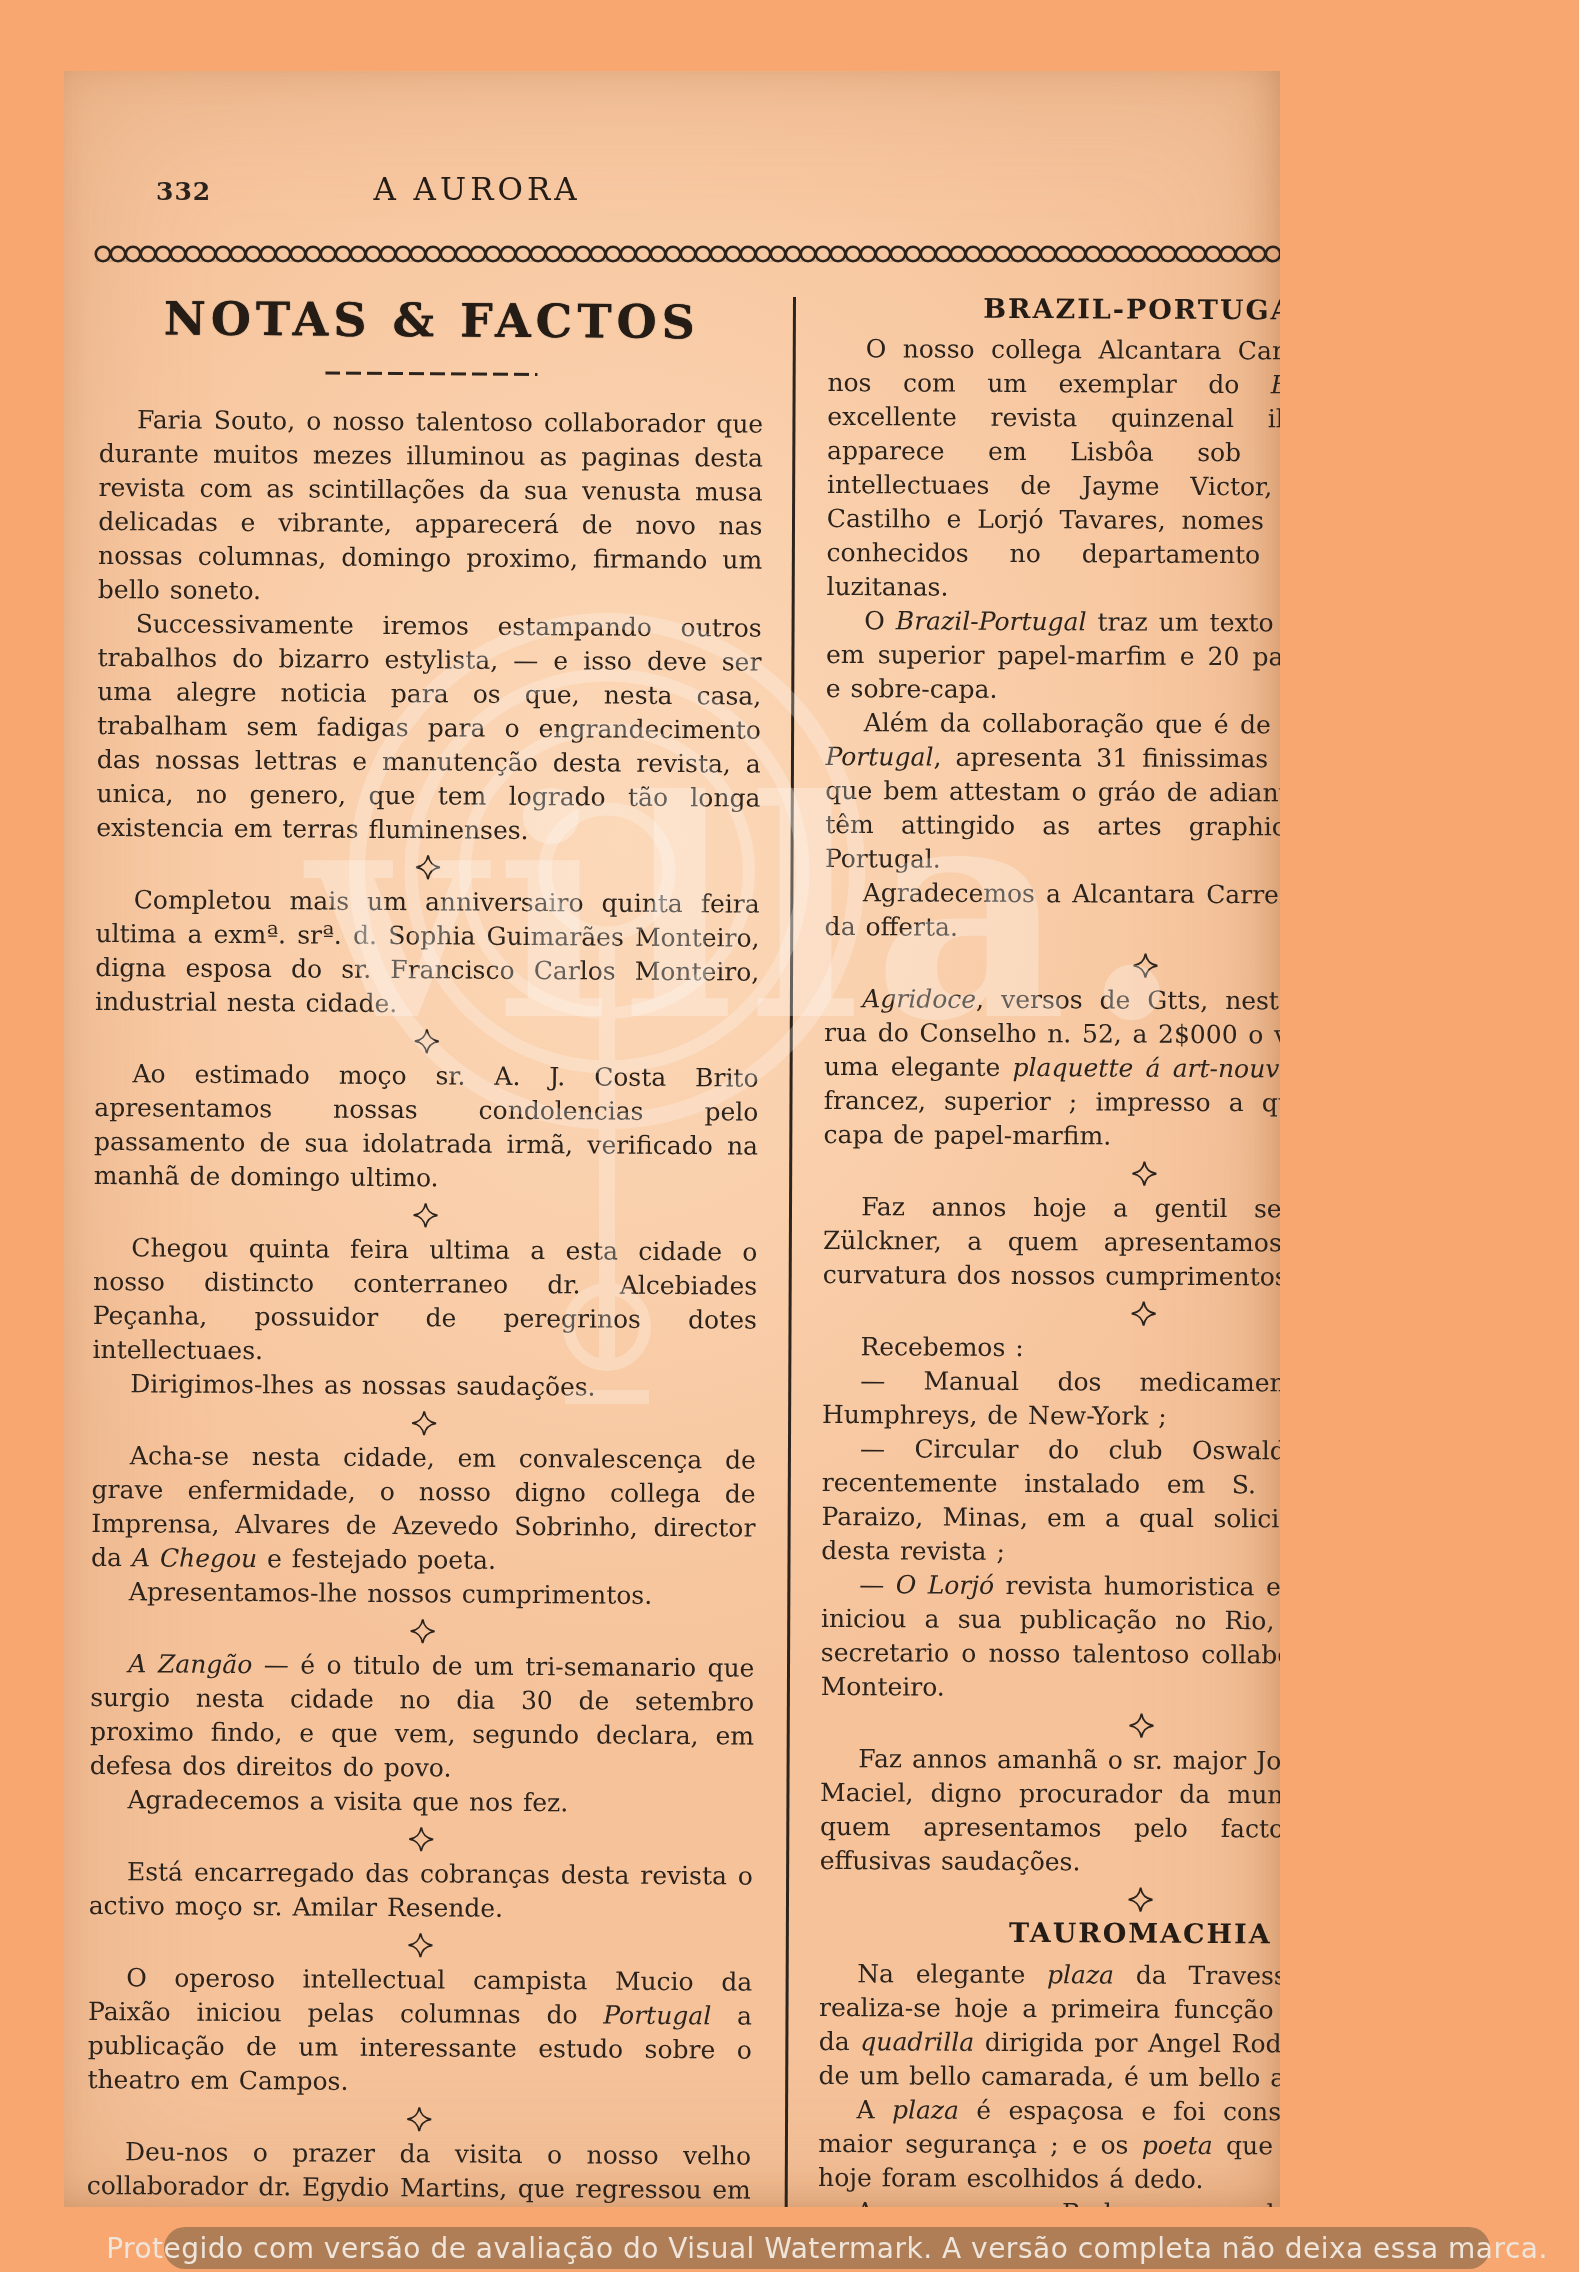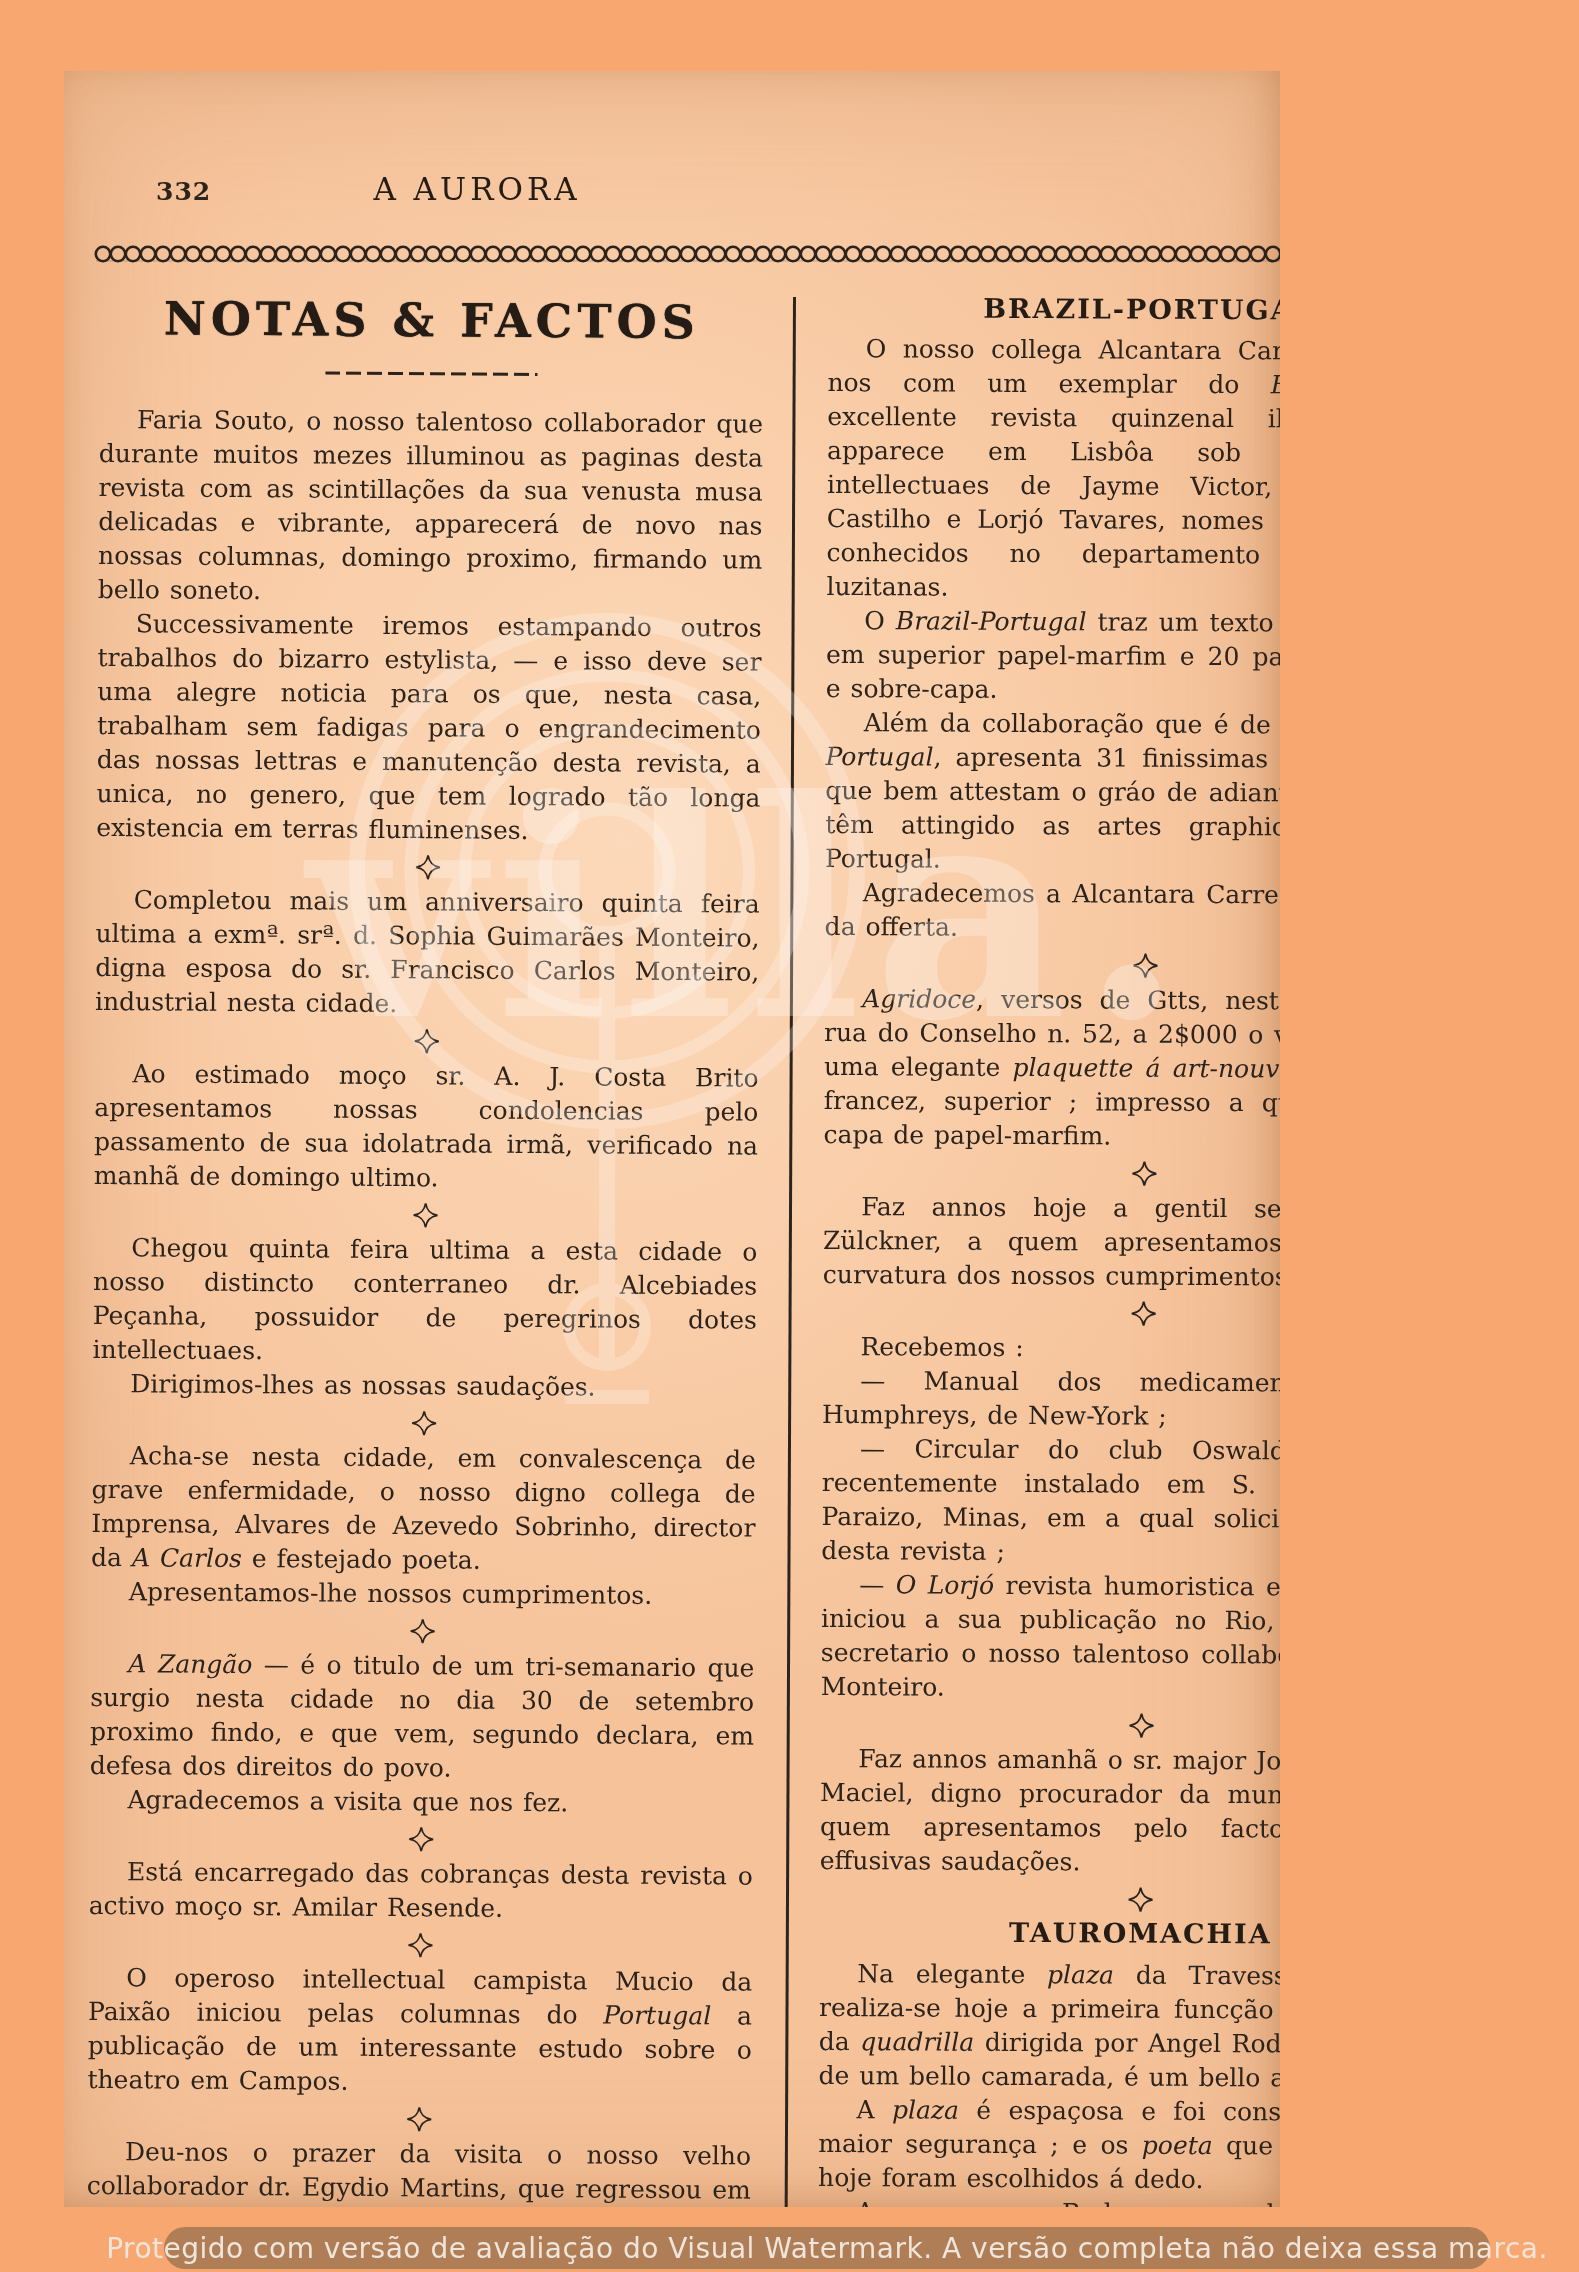--- a/index.html
+++ b/index.html
@@ -192,21 +192,21 @@
             </svg></div>
           <p class="para">Ao estimado moço sr. A. J. Costa Brito apresentamos nossas condolencias pelo passamento de sua idolatrada irmã, verificado na manhã de domingo ultimo.</p>
           <div class="sep"><svg width="26" height="26" viewBox="0 0 24 24" xmlns="http://www.w3.org/2000/svg">
               <path d="M12 1 C13.2 7.8 16.2 10.8 23 12 C16.2 13.2 13.2 16.2 12 23 C10.8 16.2 7.8 13.2 1 12 C7.8 10.8 10.8 7.8 12 1 Z" fill="none" stroke="#2c241d" stroke-width="1.7"></path>
             </svg></div>
           <p class="para">Chegou quinta feira ultima a esta cidade o nosso distincto conterraneo dr. Alcebiades Peçanha, possuidor de peregrinos dotes intellectuaes.</p>
           <p class="para">Dirigimos-lhes as nossas saudações.</p>
           <div class="sep"><svg width="26" height="26" viewBox="0 0 24 24" xmlns="http://www.w3.org/2000/svg">
               <path d="M12 1 C13.2 7.8 16.2 10.8 23 12 C16.2 13.2 13.2 16.2 12 23 C10.8 16.2 7.8 13.2 1 12 C7.8 10.8 10.8 7.8 12 1 Z" fill="none" stroke="#2c241d" stroke-width="1.7"></path>
             </svg></div>
-          <p class="para">Acha-se nesta cidade, em convalescença de grave enfermidade, o nosso digno collega de Imprensa, Alvares de Azevedo Sobrinho, director da <i>A Carlos</i> e festejado poeta.</p>
+          <p class="para">Acha-se nesta cidade, em convalescença de grave enfermidade, o nosso digno collega de Imprensa, Alvares de Azevedo Sobrinho, director da <i>A Chegou</i> e festejado poeta.</p>
           <p class="para">Apresentamos-lhe nossos cumprimentos.</p>
           <div class="sep"><svg width="26" height="26" viewBox="0 0 24 24" xmlns="http://www.w3.org/2000/svg">
               <path d="M12 1 C13.2 7.8 16.2 10.8 23 12 C16.2 13.2 13.2 16.2 12 23 C10.8 16.2 7.8 13.2 1 12 C7.8 10.8 10.8 7.8 12 1 Z" fill="none" stroke="#2c241d" stroke-width="1.7"></path>
             </svg></div>
           <p class="para"><i>A Zangão</i> — é o titulo de um tri-semanario que surgio nesta cidade no dia 30 de setembro proximo findo, e que vem, segundo declara, em defesa dos direitos do povo.</p>
           <p class="para">Agradecemos a visita que nos fez.</p>
           <div class="sep"><svg width="26" height="26" viewBox="0 0 24 24" xmlns="http://www.w3.org/2000/svg">
               <path d="M12 1 C13.2 7.8 16.2 10.8 23 12 C16.2 13.2 13.2 16.2 12 23 C10.8 16.2 7.8 13.2 1 12 C7.8 10.8 10.8 7.8 12 1 Z" fill="none" stroke="#2c241d" stroke-width="1.7"></path>
             </svg></div>
           <p class="para">Está encarregado das cobranças desta revista o activo moço sr. Amilar Resende.</p>

